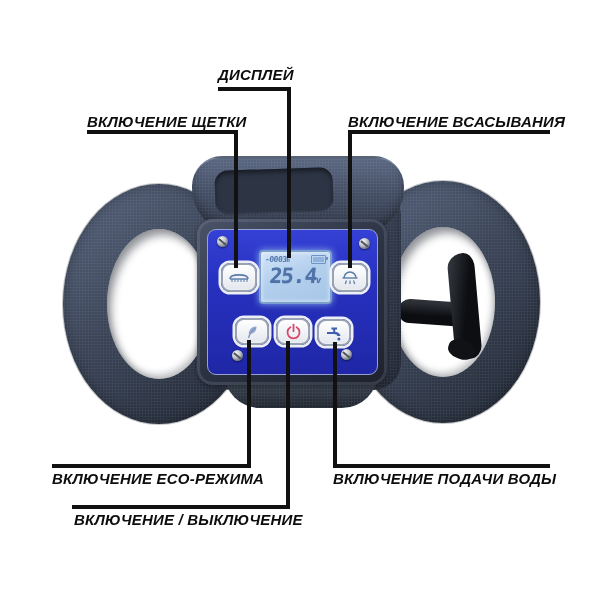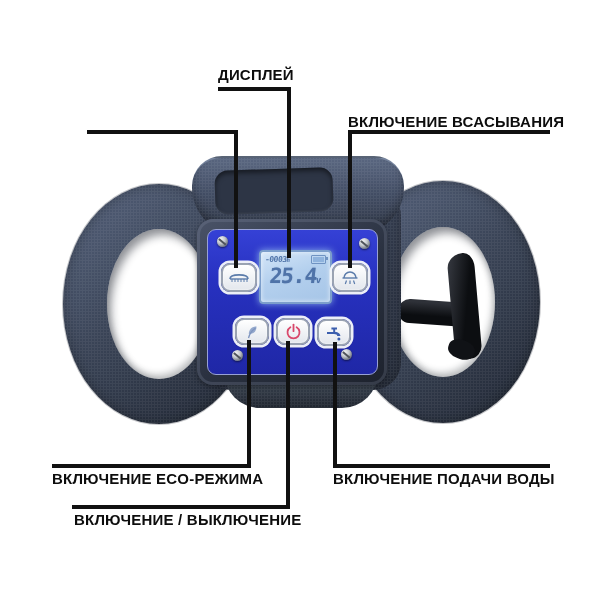--- a/index.html
+++ b/index.html
@@ -70,21 +70,21 @@
       background:linear-gradient(180deg,#ffffff 0%,#e3e7ed 100%);
       border:2px solid #9aa3b2;
       box-shadow:0 0 0 2.5px rgba(248,250,252,.95), 0 1px 3px rgba(0,0,0,.55), inset 0 0 2px #ffffff;}
   .btn-brush  {left:221px;top:263px;width:32px;height:25px;}
   .btn-suction{left:332px;top:263px;width:32px;height:25px;}
   .btn-eco    {left:235px;top:318px;width:30px;height:23px;}
   .btn-power  {left:276px;top:318px;width:30px;height:23px;}
   .btn-water  {left:317px;top:319px;width:30px;height:23px;}
   
   .lbl{position:absolute;font-weight:bold;font-size:15px;letter-spacing:.2px;color:#0d0d0d;
-      white-space:nowrap;}
+      white-space:nowrap;font-style:italic;}
   .cl{position:absolute;background:#111111;}
   .h4{height:4px;} .w4{width:4px;}
 </style>
 </head>
 <body>
 
 <div class="stage">
 
   <div class="part ring tex left-ring"></div>
   <div class="part ring-hole left-hole"></div>
@@ -161,18 +161,19 @@
   <div class="cl h4" style="left:52px;top:464px;width:199px;"></div>
   <div class="cl w4" style="left:247px;top:340px;height:128px;"></div>
 
   <div class="cl h4" style="left:72px;top:505px;width:218px;"></div>
   <div class="cl w4" style="left:286px;top:341px;height:168px;"></div>
 
   <div class="cl h4" style="left:333px;top:464px;width:217px;"></div>
   <div class="cl w4" style="left:333px;top:342px;height:126px;"></div>
 
   <div class="lbl" style="left:218px;top:66px;">ДИСПЛЕЙ</div>
+  <div class="lbl" style="left:87px;top:113px;">ВКЛЮЧЕНИЕ ЩЕТКИ</div>
   <div class="lbl" style="left:52px;top:470px;">ВКЛЮЧЕНИЕ ECO-РЕЖИМА</div>
   <div class="lbl" style="left:348px;top:113px;">ВКЛЮЧЕНИЕ ВСАСЫВАНИЯ</div>
   <div class="lbl" style="left:74px;top:511px;text-align:right;">ВКЛЮЧЕНИЕ / ВЫКЛЮЧЕНИЕ</div>
   <div class="lbl" style="left:333px;top:470px;text-align:center;">ВКЛЮЧЕНИЕ ПОДАЧИ ВОДЫ</div>
 
 </div>
 
 </body></html>

